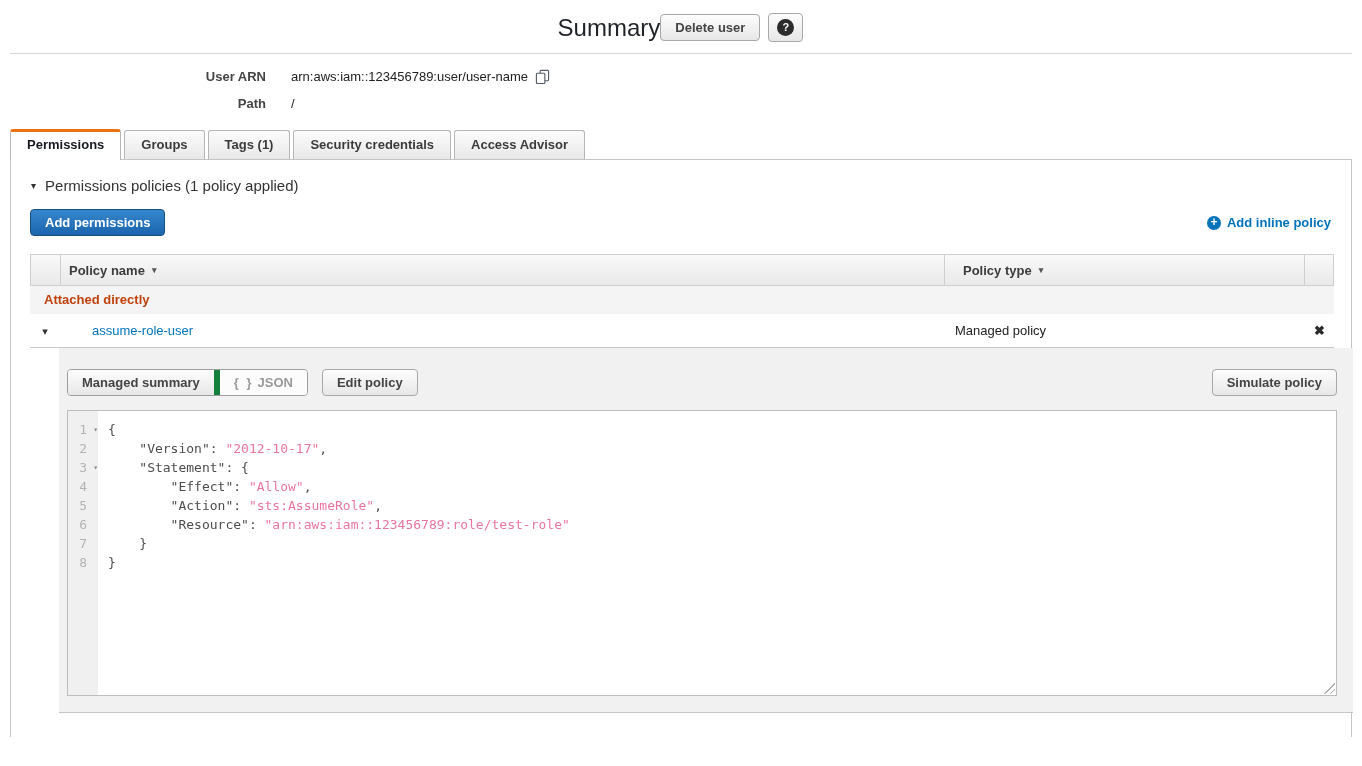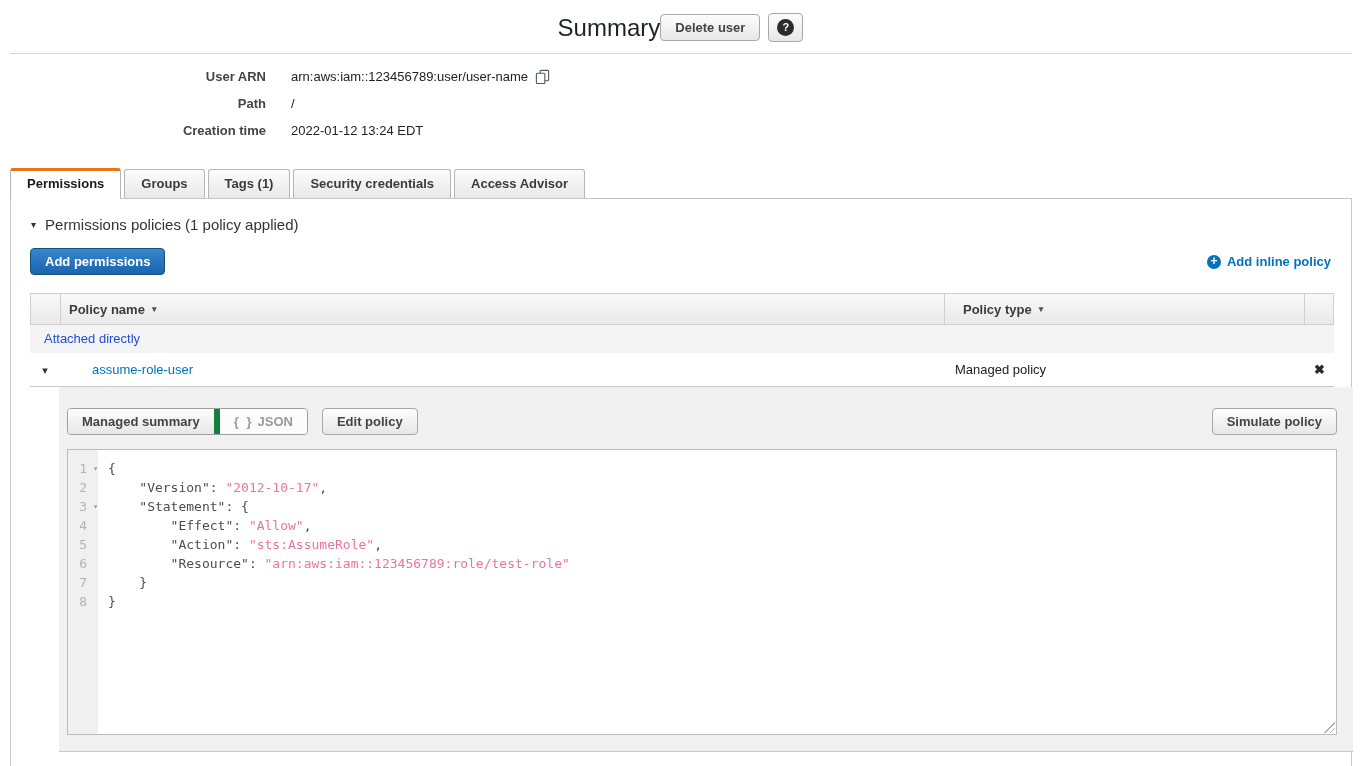--- a/index.html
+++ b/index.html
@@ -24,21 +24,21 @@
   .info { padding:9px 0 12px 0; }
   .info-row { display:flex; align-items:center; padding:5px 16px; min-height:27px; }
   .info-label { width:250px; text-align:right; font-weight:bold; color:#444; }
   .info-value { margin-left:25px; color:#222; display:flex; align-items:center; gap:7px; }
   .copy-icon { display:inline-block; cursor:pointer; line-height:0; }
 
   
   .tabstrip { display:flex; gap:3px; margin:0 10px; align-items:flex-end; position:relative; z-index:2; }
   .tab { border:1px solid #b6b6b6; border-bottom:none; border-radius:3px 3px 0 0;
          background:linear-gradient(#fcfcfc,#e8e8e8); padding:6px 16px 7px 16px;
-         font-weight:bold; color:#3b3b3b; cursor:pointer;margin-top:12px; }
+         font-weight:bold; color:#3b3b3b; cursor:pointer; }
   .tab.active { background:#fff; border-top:3px solid #ec7211; padding-top:5px; padding-bottom:8px;
                 margin-bottom:-1px; color:#16191f; }
 
   
   .panel { margin:0 10px; border:1px solid #c5c5c5; border-bottom:none; background:#fff; height:578px; }
   .section-head { padding:17px 20px 0 20px; font-size:15px; color:#333; display:flex; align-items:center; gap:9px; cursor:pointer; }
   .tri { font-size:10px; color:#333; }
 
   .actions-row { display:flex; justify-content:space-between; align-items:center; padding:15px 20px 0 19px; }
   .btn-primary { background:linear-gradient(#3687ce,#1a64ad); border:1px solid #15507f; color:#fff; }
@@ -48,21 +48,21 @@
 
   
   .table { margin:18px 5px 0 19px; width:1304px; }
   .t-head { display:flex; background:linear-gradient(#f9f9f9,#e9e9e9); border:1px solid #cfcfcf; height:32px; align-items:stretch; }
   .th { display:flex; align-items:center; font-weight:bold; color:#3b3b3b; }
   .th .sort { margin-left:7px; font-size:9px; color:#555; }
   .th-expander { width:30px; border-right:1px solid #cfcfcf; }
   .th-name { flex:1; padding-left:8px; cursor:pointer; }
   .th-type { width:360px; border-left:1px solid #cfcfcf; padding-left:18px; cursor:pointer; }
   .th-action { width:29px; border-left:1px solid #cfcfcf; }
-  .t-group { background:#f4f4f4; font-weight:normal; color:#1d4ed8; padding:6px 14px 7px 14px; }
+  .t-group { background:#f4f4f4; font-weight:bold; color:#c2410c; padding:6px 14px 7px 14px; }
   .t-row { display:flex; align-items:center; height:34px; border-bottom:1px solid #c9c9c9; background:#fff; }
   .td-expander { width:30px; text-align:center; cursor:pointer; }
   .td-expander .tri { font-size:11px; }
   .td-name { flex:1; padding-left:32px; }
   .td-name a { color:#0073bb; text-decoration:none; cursor:pointer; }
   .td-type { width:360px; padding-left:10px; color:#222; }
   .td-action { width:29px; text-align:center; }
   .x-icon { font-size:13px; font-weight:bold; color:#2b2b2b; cursor:pointer; }
 
   
@@ -115,24 +115,20 @@
               <rect x="5.5" y="1.5" width="9" height="11" rx="1" fill="#fff" stroke="#545b64" stroke-width="1.2"></rect>
               <rect x="1.5" y="4.5" width="9" height="11" rx="1" fill="#fff" stroke="#545b64" stroke-width="1.2"></rect>
             </svg>
         </span>
       </div>
     </div>
     <div class="info-row">
       <div class="info-label">Path</div>
       <div class="info-value">/</div>
     </div>
-    <div class="info-row">
-      <div class="info-label">Creation time</div>
-      <div class="info-value">2022-01-12 13:24 EDT</div>
-    </div>
   </div>
 
   <div class="tabstrip">
     <div class="tab active">Permissions</div>
     <div class="tab">Groups</div>
     <div class="tab">Tags (1)</div>
     <div class="tab">Security credentials</div>
     <div class="tab">Access Advisor</div>
   </div>
 

